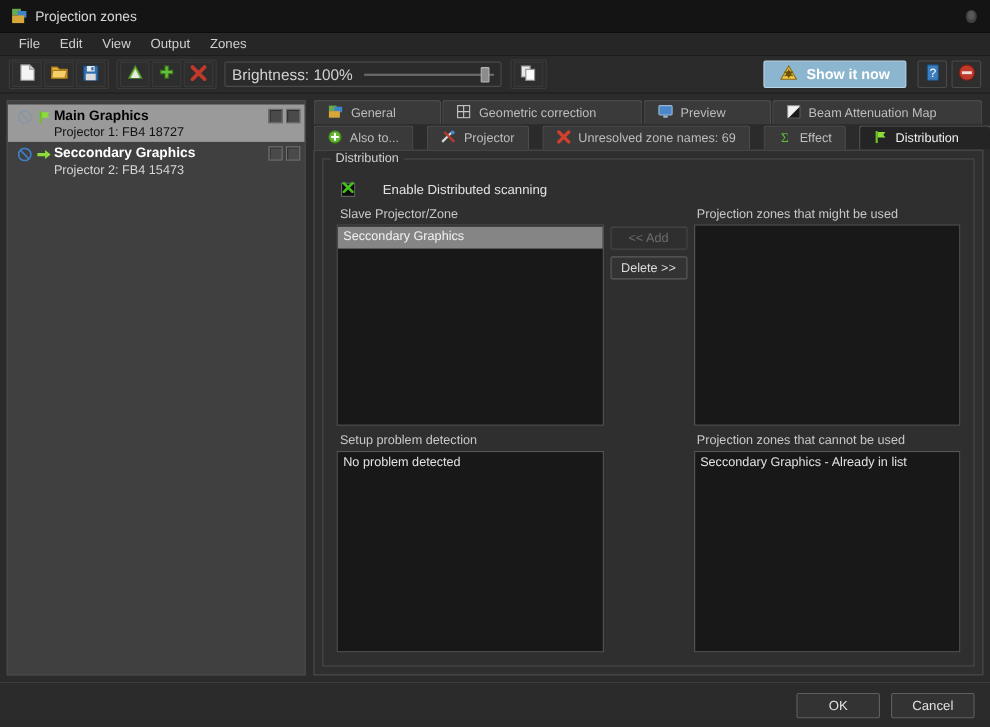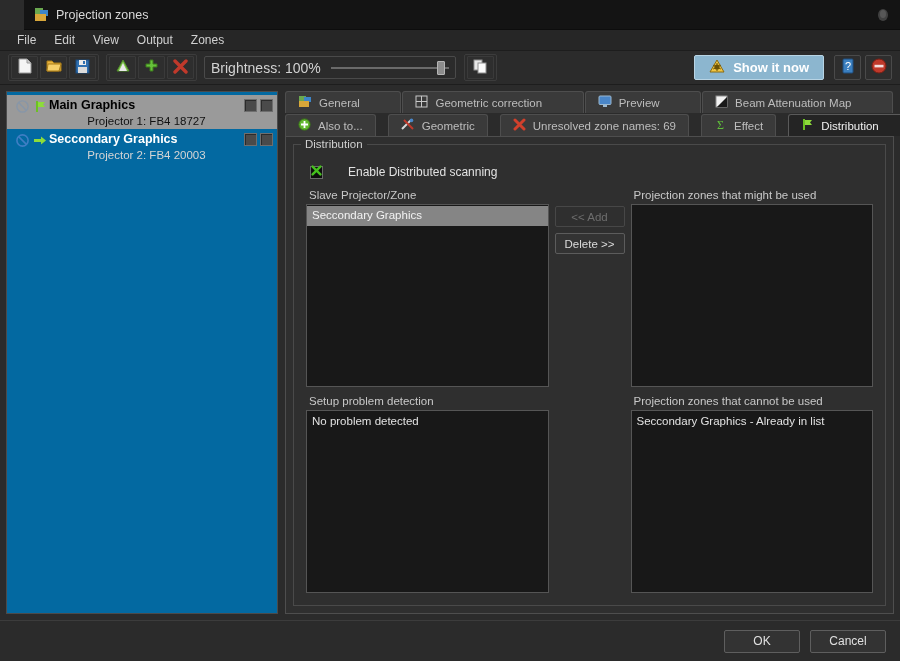--- a/index.html
+++ b/index.html
@@ -24,21 +24,20 @@
 
   
   .titlebar {
     height: 30px;
     background: #141414;
     display: flex;
     align-items: center;
     padding: 0 6px;
     border-bottom: 1px solid #0d0d0d;
     flex: none;
-    margin-left: 24px;
   }
   .titlebar .tb-icon { margin-right: 7px; margin-left: 4px; display:flex; }
   .titlebar .tb-title {
     font-size: 12.5px;
     color: #d8d8d8;
   }
   .titlebar .tb-spacer { flex: 1 1 auto; }
   .tb-corner {
     width: 22px; height: 22px;
     display: flex; align-items: center; justify-content: center;
@@ -143,21 +142,21 @@
     display: flex;
     flex: 1 1 auto;
     min-height: 0;
     padding: 6px;
     gap: 7px;
   }
 
   
   .sidebar {
     width: 272px;
-    background: #0369a1;
+    background: #404040;
     border: 1px solid #4b4b4b;
     flex: none;
     overflow: hidden;
     padding-top: 3px;
   }
   .tree-item {
     display: flex;
     align-items: flex-start;
     padding: 3px 4px 4px 6px;
     position: relative;
@@ -180,21 +179,20 @@
   .tree-text { flex: 1 1 auto; line-height: 1.25; min-width: 0; }
   .tree-title {
     font-weight: bold;
     font-size: 12.5px;
     color: #ffffff;
   }
   .tree-item.selected .tree-title { color: #000000; }
   .tree-sub {
     font-size: 11.5px;
     color: #d5d5d5;
-    text-align: center;
   }
   .tree-item.selected .tree-sub { color: #111111; }
   .tree-boxes { display: flex; gap: 3px; padding-top: 1px; flex: none; }
   .tree-box {
     width: 13px; height: 13px;
     background: #4a4a4a;
     border: 1px solid #6e6e6e;
     box-shadow: inset 1px 1px 0 #2b2b2b;
   }
 
@@ -513,21 +511,21 @@
             <path d="M2.6 2.6 L10.4 10.4" stroke="#3f7ec4" stroke-width="1.6"></path>
           </svg>
         </span>
         <span class="tree-arrow">
           <svg width="14" height="13" viewBox="0 0 14 13">
             <path d="M1 5 h7 v-2.6 l5 4.1 -5 4.1 v-2.6 h-7 z" fill="#8ddc3a"></path>
           </svg>
         </span>
         <span class="tree-text">
           <span class="tree-title" style="display:block">Seccondary Graphics</span>
-          <span class="tree-sub" style="display:block">Projector 2: FB4 20003</span>
+          <span class="tree-sub" style="display:block">Projector 2: FB4 15473</span>
         </span>
         <span class="tree-boxes">
           <span class="tree-box"></span>
           <span class="tree-box"></span>
         </span>
       </div>
     </div>
 
     <div class="rightpane">
 
@@ -582,21 +580,21 @@
           <span>Also to...</span>
         </div>
         <div class="tab grow">
           <span>
             <svg width="14" height="13" viewBox="0 0 14 13">
               <path d="M1 11 L10 2" stroke="#d8d8d8" stroke-width="2"></path>
               <path d="M12 11 L3 2" stroke="#c0392b" stroke-width="2"></path>
               <circle cx="10.5" cy="2.4" r="1.8" fill="#4a86c8"></circle>
             </svg>
           </span>
-          <span>Geometric</span>
+          <span>Projector</span>
         </div>
         <div class="tab grow">
           <span>
             <svg width="13" height="13" viewBox="0 0 13 13">
               <path d="M2 2 L11 11 M11 2 L2 11" stroke="#d0402c" stroke-width="3" stroke-linecap="round"></path>
             </svg>
           </span>
           <span>Unresolved zone names: 69</span>
         </div>
         <div class="tab grow">

